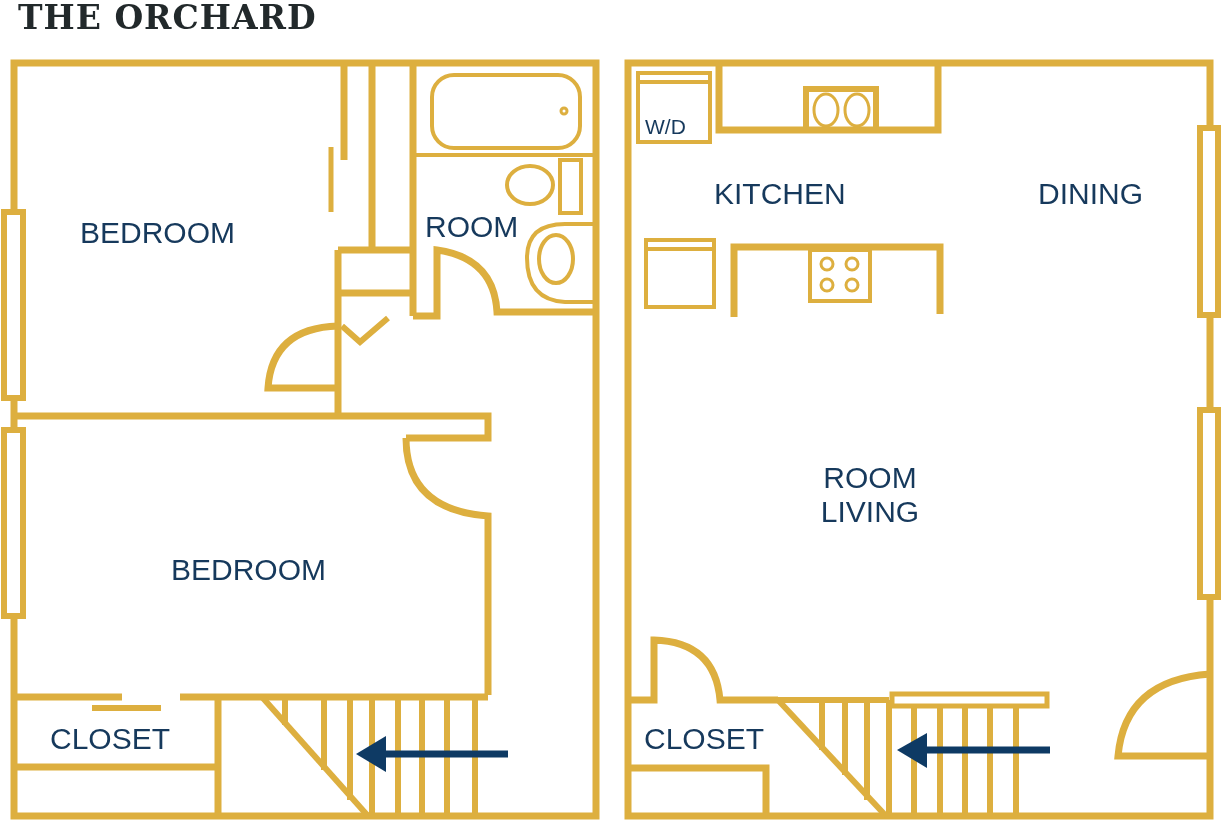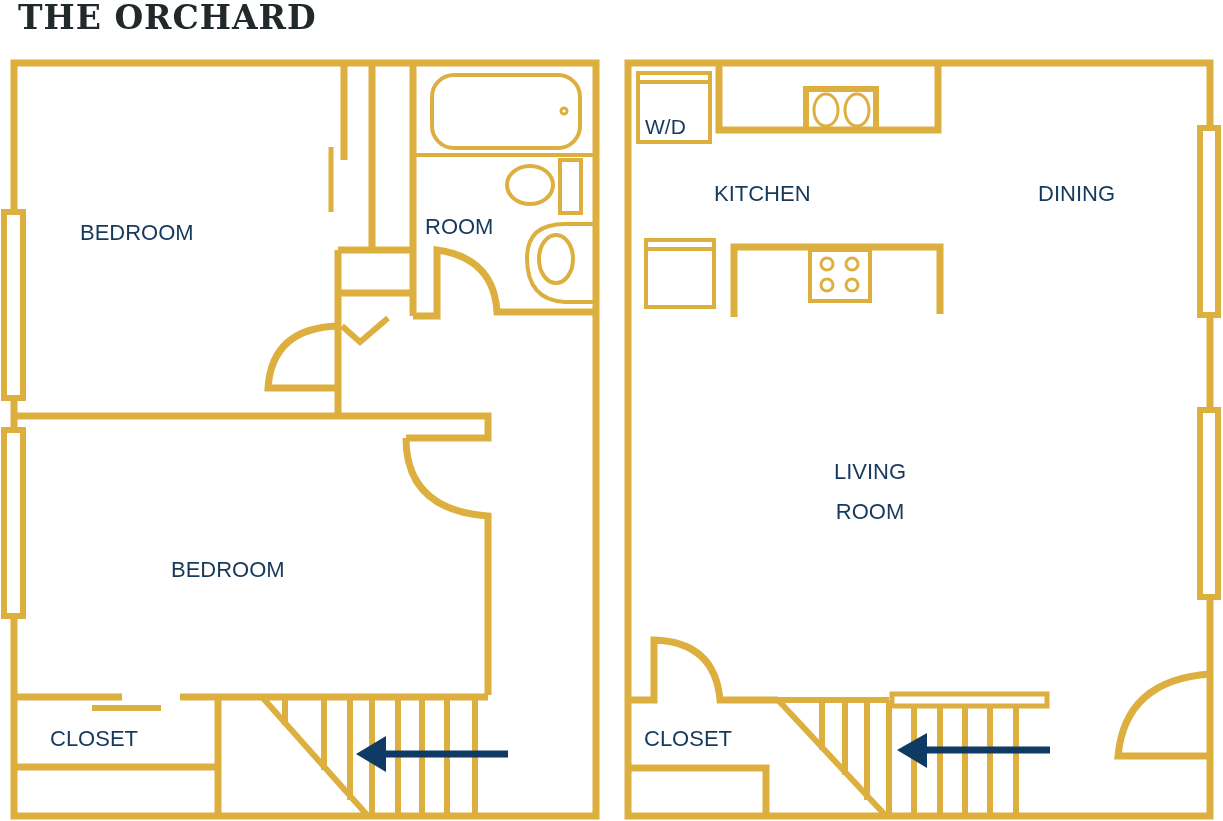--- a/index.html
+++ b/index.html
@@ -9,21 +9,21 @@
       font-family: "DejaVu Serif", "Liberation Serif", serif;
       font-weight: bold; font-size: 33px; letter-spacing: 1px;
       color: #22292b; margin: 0; line-height: 40px;
       font-variant: small-caps;
     }
     svg.plan { position: absolute; left: 0; top: 0; }
     .label {
       position: absolute;
       font-family: "Liberation Sans", sans-serif;
       color: #16395c;
-      font-size: 22px;
+      font-size: 30px;
       line-height: 34px;
       white-space: nowrap;
     }
     .label.small { font-size: 21px; }
     .label.center { text-align: center; }
   </style>
 </head>
 <body>
 
 <h1 class="title">THE ORCHARD</h1>
@@ -140,16 +140,16 @@
 
 <div class="label" style="left:80px; top:216px;">BEDROOM</div>
 <div class="label" style="left:425px; top:210px;">ROOM</div>
 <div class="label" style="left:171px; top:553px;">BEDROOM</div>
 <div class="label" style="left:50px; top:722px;">CLOSET</div>
 
 <div class="label small" style="left:645px; top:98px;margin-top:12px;">W/D</div>
 <div class="label" style="left:714px; top:177px;">KITCHEN</div>
 <div class="label" style="left:1038px; top:177px;">DINING</div>
 <div class="label center" style="left:810px; top:455px; width:120px;">
+  <div style="margin-top:6px;">ROOM</div>
   <div>LIVING</div>
-  <div style="margin-top:6px;">ROOM</div>
 </div>
 <div class="label" style="left:644px; top:722px;">CLOSET</div>
 
 </body></html>

